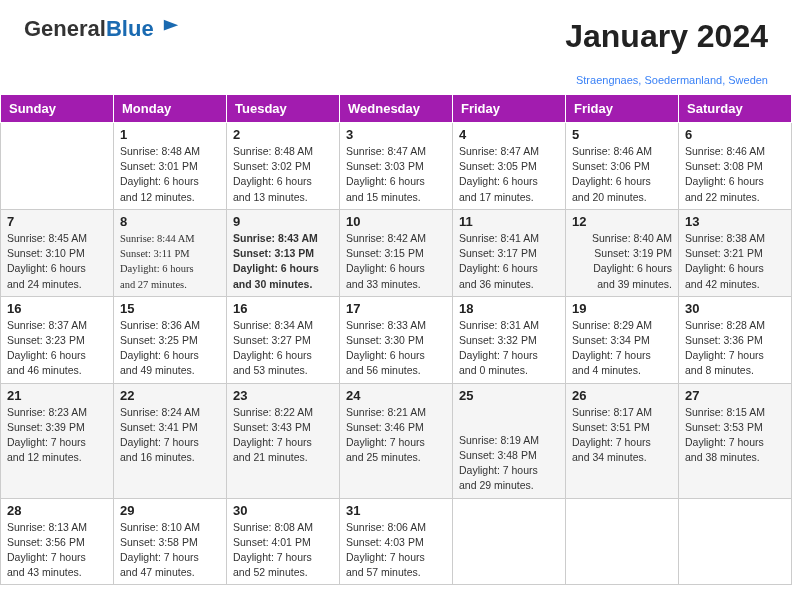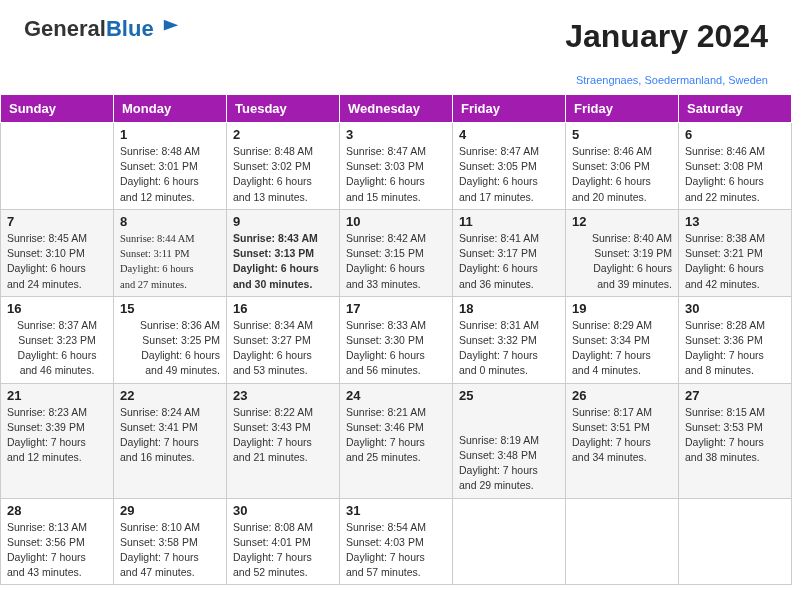--- a/index.html
+++ b/index.html
@@ -211,28 +211,28 @@
           <span class="day-num">13</span>
           <div class="day-info" style="white-space: pre-line;">Sunrise: 8:38 AM
 Sunset: 3:21 PM
 Daylight: 6 hours
 and 42 minutes.</div>
         </td>
       </tr>
       <tr class="week-row">
         <td>
           <span class="day-num">16</span>
-          <div class="day-info" style="white-space: pre-line; text-align: center;">Sunrise: 8:37 AM
+          <div class="day-info" style="white-space: pre-line;">Sunrise: 8:37 AM
 Sunset: 3:23 PM
 Daylight: 6 hours
 and 46 minutes.</div>
         </td>
         <td>
           <span class="day-num">15</span>
-          <div class="day-info" style="white-space: pre-line; text-align: right;">Sunrise: 8:36 AM
+          <div class="day-info" style="white-space: pre-line;">Sunrise: 8:36 AM
 Sunset: 3:25 PM
 Daylight: 6 hours
 and 49 minutes.</div>
         </td>
         <td>
           <span class="day-num">16</span>
           <div class="day-info" style="white-space: pre-line;">Sunrise: 8:34 AM
 Sunset: 3:27 PM
 Daylight: 6 hours
 and 53 minutes.</div>
@@ -334,21 +334,21 @@
         </td>
         <td>
           <span class="day-num">30</span>
           <div class="day-info" style="white-space: pre-line;">Sunrise: 8:08 AM
 Sunset: 4:01 PM
 Daylight: 7 hours
 and 52 minutes.</div>
         </td>
         <td>
           <span class="day-num">31</span>
-          <div class="day-info" style="white-space: pre-line;">Sunrise: 8:54 AM
+          <div class="day-info" style="white-space: pre-line;">Sunrise: 8:06 AM
 Sunset: 4:03 PM
 Daylight: 7 hours
 and 57 minutes.</div>
         </td>
         <td class="empty"></td>
         <td class="empty"></td>
         <td class="empty"></td>
       </tr>
     </tbody>
 </table>

